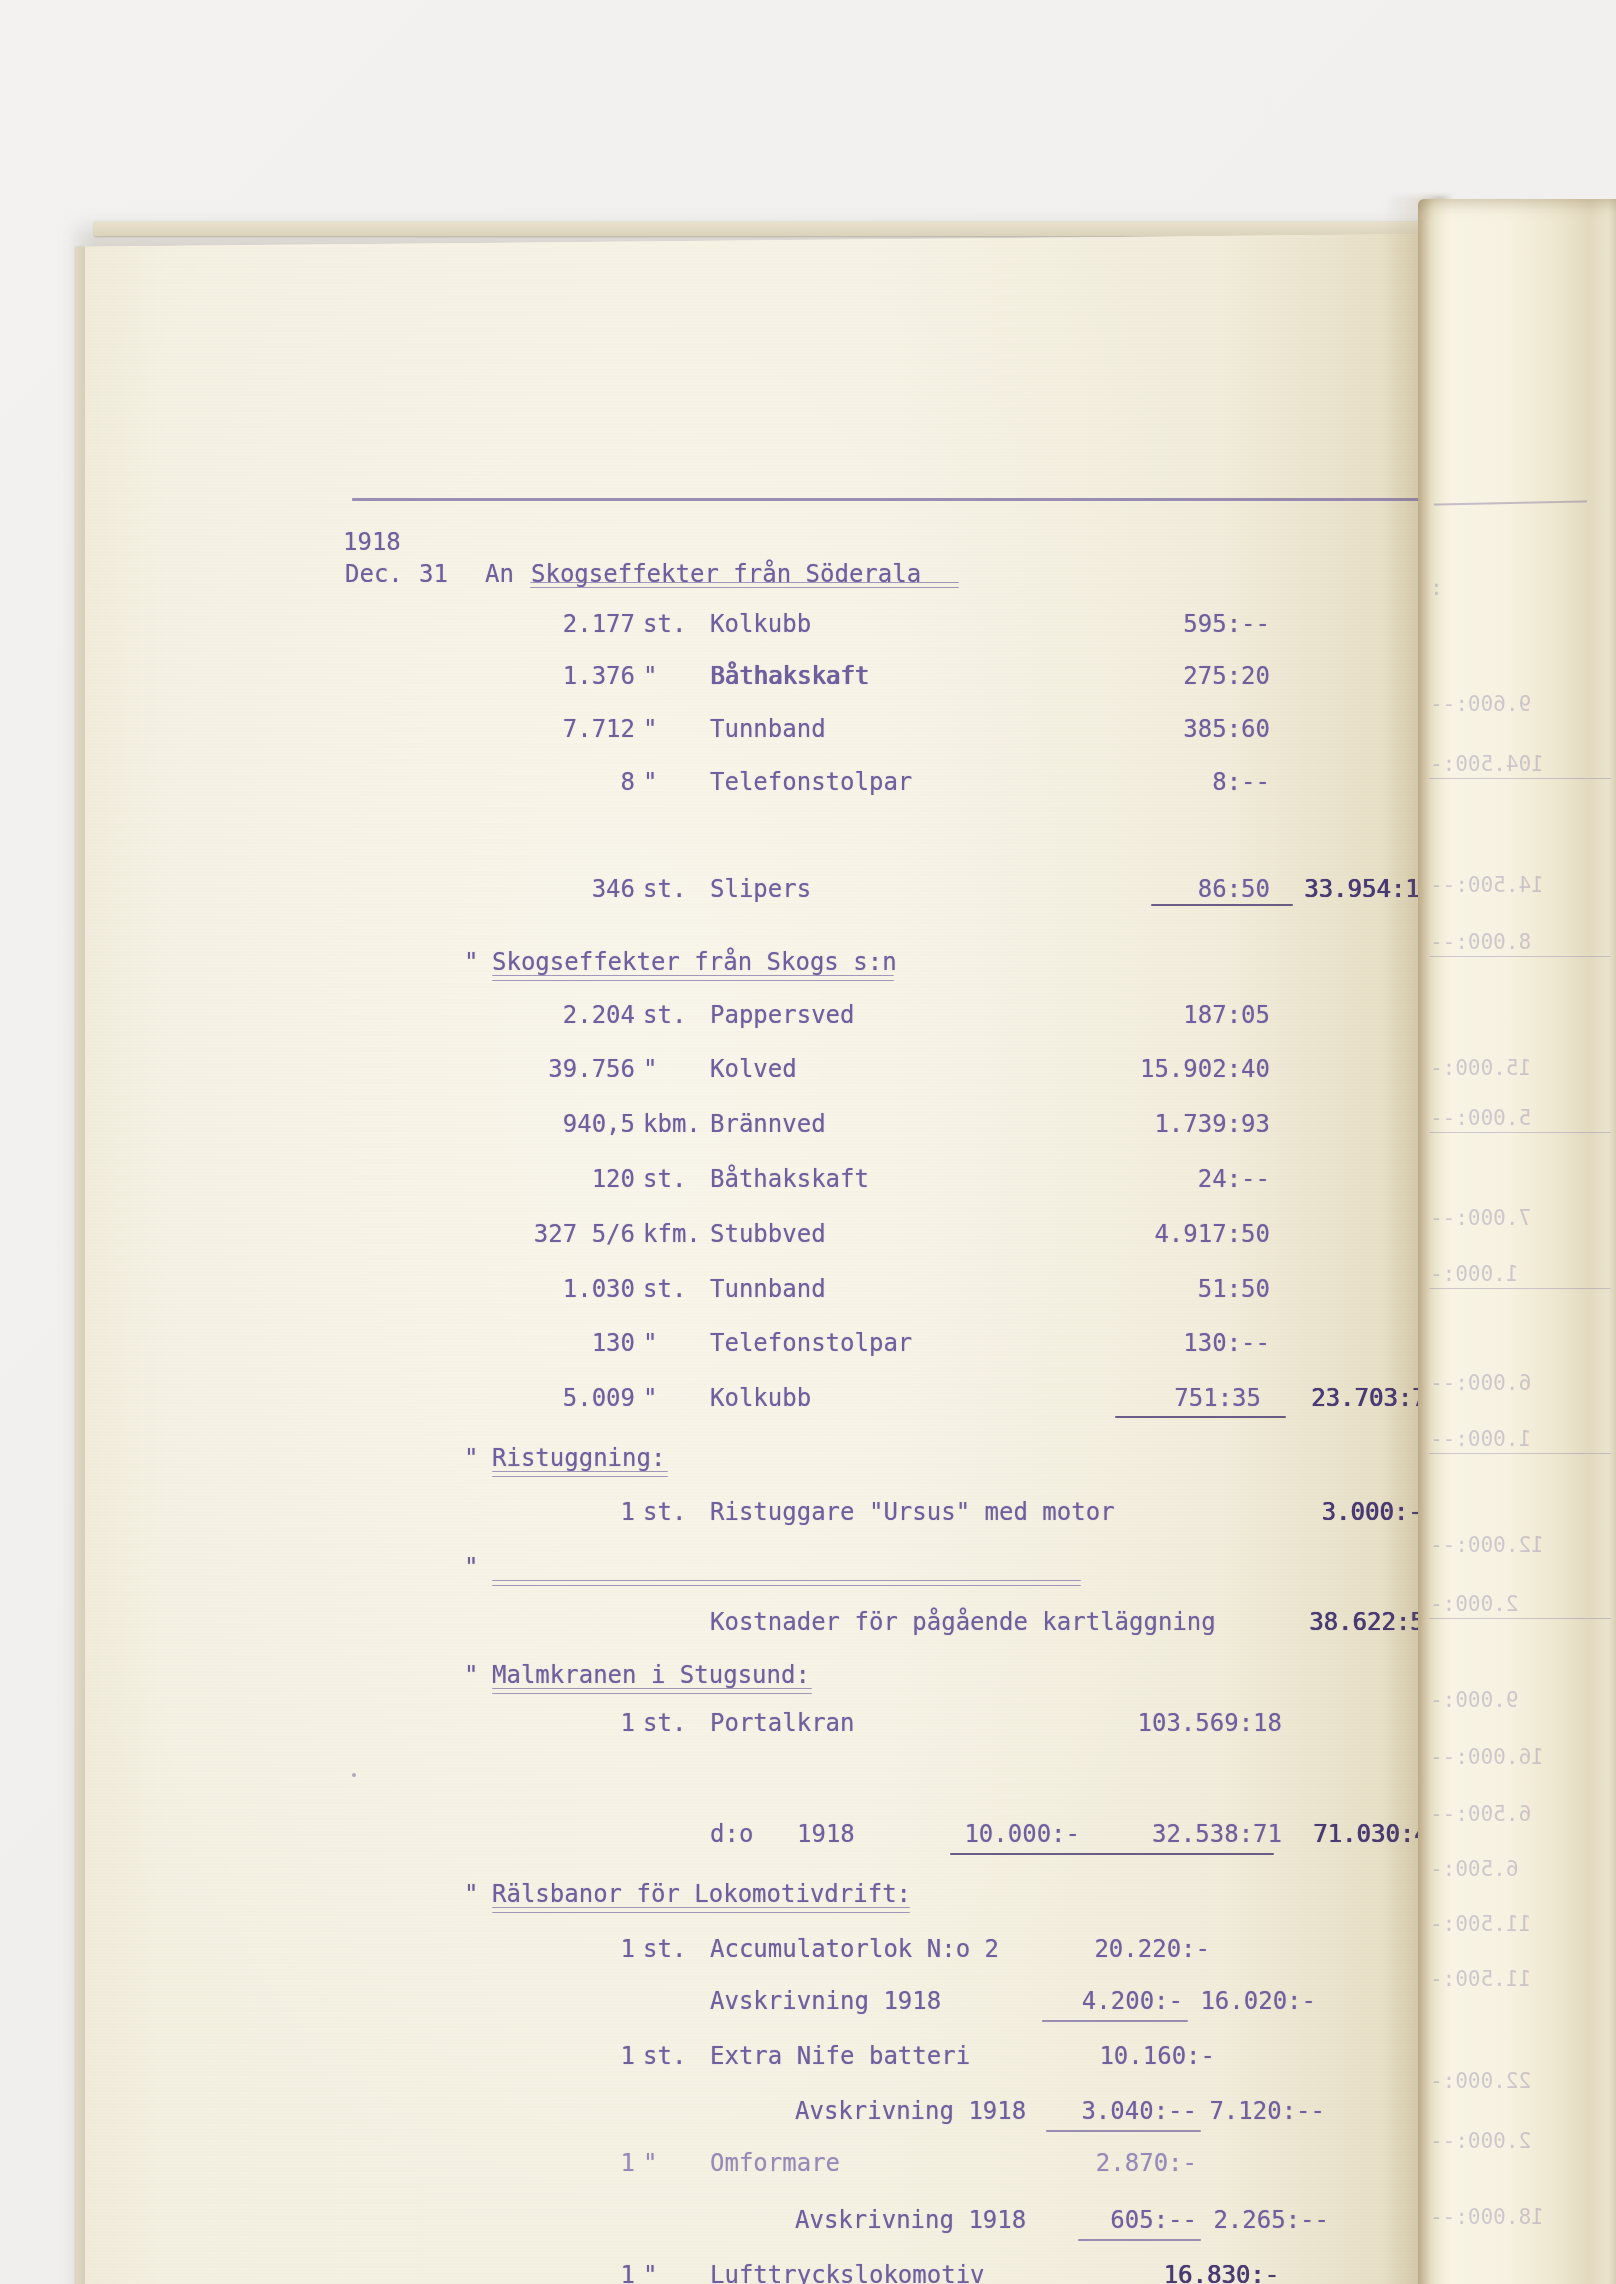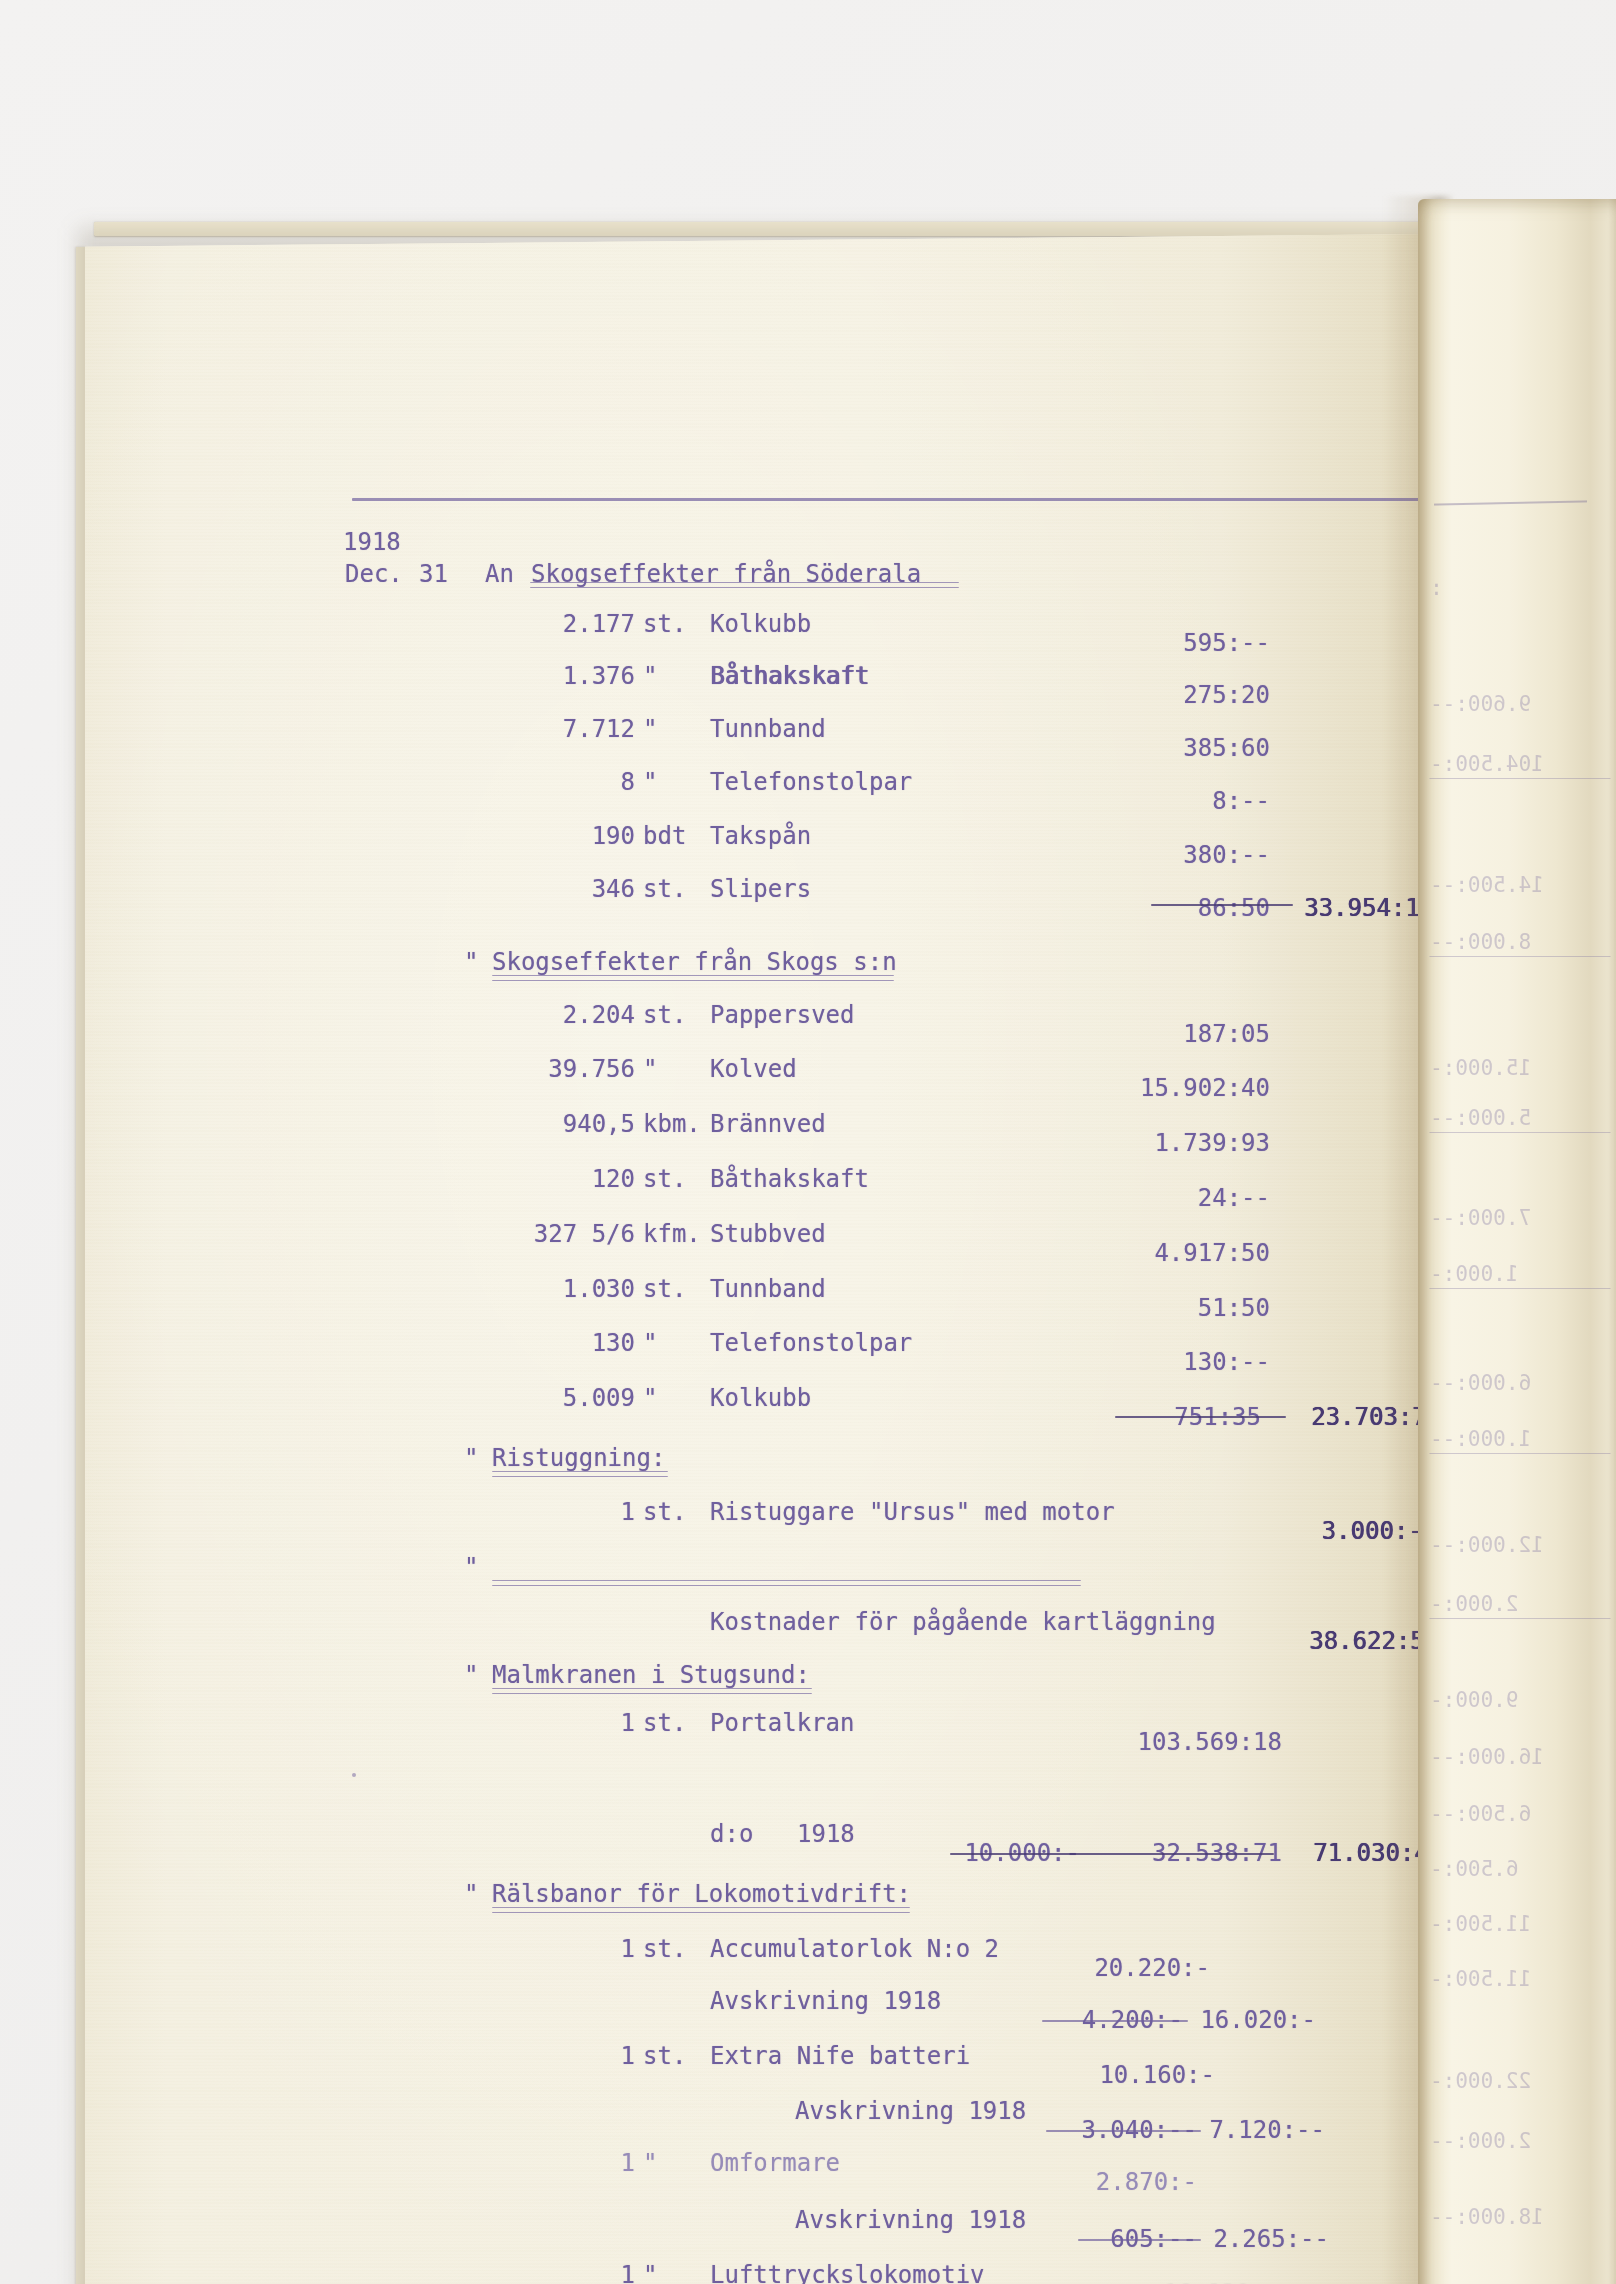--- a/index.html
+++ b/index.html
@@ -40,21 +40,21 @@
   .bleed-line.ul{border-bottom:1.4px solid var(--bleed_ink);padding-bottom:2.3px;}
   
   .content{position:absolute;inset:0;}
   .t{position:absolute;left:0;width:100%;height:33px;font-size:24px;line-height:28px;color:var(--ink);}
   .t span{position:absolute;white-space:pre;text-shadow:0 0 0.9px rgba(100,85,150,.5);}
   .q{left:326px;width:224px;text-align:right;}
   .u{left:558px;}
   .d{left:625px;}
   .d-sub{left:710px;}
   .d2{left:712px;}
-  .a{width:274px;text-align:right;margin-top:19px;}
+  .a{width:274px;text-align:right;}
   .mark{left:379px;}
   .htxt{left:407px;}
   .hl{left:269px;}
   .b{color:var(--ink_dark);text-shadow:0.7px 0 0 var(--ink_dark),0 0 0.9px rgba(70,55,115,.55) !important;}
   .t.lt span{color:var(--ink_light);text-shadow:0 0 0.9px rgba(150,139,184,.45);}
   .ov{text-shadow:1.1px 0 0 currentColor,0 0 1.1px rgba(90,75,135,.6) !important;}
   .rule{position:absolute;height:2.3px;background:var(--ink);opacity:.68;filter:blur(0.4px);border-radius:0.9px;}
   .rule.dbl{height:6px;background:transparent;border-top:1.8px solid var(--ink);border-bottom:1.4px solid var(--ink);opacity:.62;}
   .rule.dark{background:var(--ink_dark);opacity:.8;}
   .dot{position:absolute;width:4.1px;height:4.1px;border-radius:50%;background:var(--ink);opacity:.5;}
@@ -100,26 +100,20 @@
         <span class="q">7.712</span>
         <span class="u">"</span>
         <span class="d">Tunnband</span>
         <span class="a" style="left:911px">385:60</span>
       </div>
       <div class="t" style="top:534px">
         <span class="q">8</span>
         <span class="u">"</span>
         <span class="d">Telefonstolpar</span>
         <span class="a" style="left:911px">8:--</span>
-      </div>
-      <div class="t" style="top:588px">
-        <span class="q">190</span>
-        <span class="u">bdt</span>
-        <span class="d">Takspån</span>
-        <span class="a" style="left:911px">380:--</span>
       </div>
       <div class="t" style="top:641px">
         <span class="q">346</span>
         <span class="u">st.</span>
         <span class="d">Slipers</span>
         <span class="a" style="left:911px">86:50</span>
         <span class="a b" style="left:1075px">33.954:13</span>
       </div>
       <div class="rule dark" style="left:1066px;top:670px;width:142px"></div>
 

